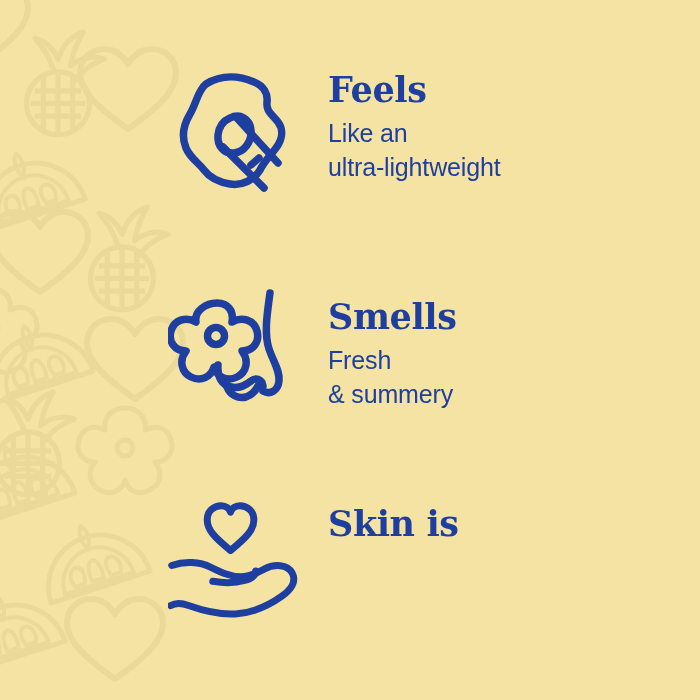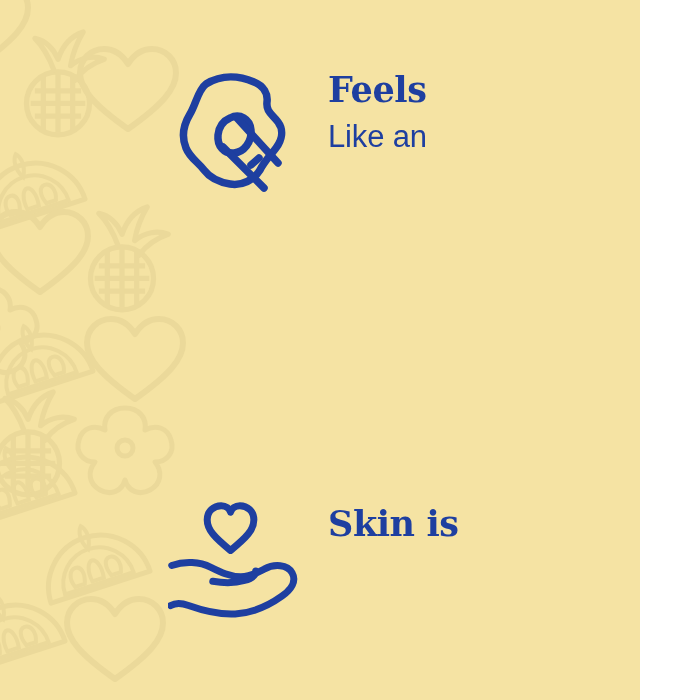--- a/index.html
+++ b/index.html
@@ -8,21 +8,21 @@
   }
   body {
     width: 700px;
     height: 700px;
     overflow: hidden;
     font-family: "Liberation Sans", sans-serif;
   }
 
   #infographic {
     position: relative;
-    width: 640px;
+    width: 700px;
     height: 700px;
     background: #F5E3A3;
     overflow: hidden;
   }
 
   
   #watermark-layer {
     position: absolute;
     left: 0; top: 0;
     width: 700px;
@@ -67,21 +67,21 @@
     line-height: 1.05;
     letter-spacing: -0.4px;
     color: #1E3FA0;
     margin: 0 0 7px 0;
     white-space: nowrap;
   }
 
   .benefit-body {
     font-family: "Liberation Sans", sans-serif;
     font-weight: normal;
-    font-size: 31px;
+    font-size: 25px;
     line-height: 1.36;
     letter-spacing: -0.15px;
     color: #1E3FA0;
     margin: 0;
   }
   .benefit-body .line { display: block; white-space: nowrap; }
   .benefit-body .line.indented { padding-left: 12px; }
 </style>
 </head>
 <body>
@@ -158,24 +158,56 @@
           <path d="M55,81 L96,122"></path>
 
           <path d="M83,99 L91,92"></path>
         </g>
       </svg>
     </div>
     <div class="benefit-text">
       <h2 class="benefit-heading">Feels</h2>
       <p class="benefit-body">
         <span class="line">Like an</span>
+        <span class="line">ultra-lightweight</span>
       </p>
     </div>
   </div>
 
+  <div class="benefit-row" id="row-smells">
+    <div class="benefit-icon">
+      <svg width="140" height="130" viewBox="0 0 140 130" xmlns="http://www.w3.org/2000/svg">
+        <g fill="none" stroke="#1E3FA0" stroke-width="7.5" stroke-linecap="round" stroke-linejoin="round">
+
+          <path d="M47,14 C58,14 64,22 62,33 C72,27 84,31 87,42
+                   C90,53 83,62 72,62 C79,71 77,83 67,88
+                   C57,93 47,88 44,78 C41,88 31,93 21,88
+                   C11,83 9,71 16,62 C5,62 -2,53 1,42
+                   C4,31 16,27 26,33 C24,22 36,14 47,14 Z" transform="translate(2,2)"></path>
+
+          <circle cx="48" cy="49" r="8.5"></circle>
+
+          <path d="M102,6 C99,28 96,46 101,62 C106,76 112,84 111,94
+                   C110,104 102,108 95,104"></path>
+
+          <path d="M50,78 C49,90 54,98 63,100 C71,102 78,98 83,94
+                   C88,90 94,92 95,99"></path>
+
+          <path d="M59,100 C62,108 70,112 78,110 C84,108 88,103 90,99"></path>
+        </g>
+      </svg>
+    </div>
+    <div class="benefit-text">
+      <h2 class="benefit-heading">Smells</h2>
+      <p class="benefit-body">
+        <span class="line">Fresh</span>
+        <span class="line">&amp; summery</span>
+      </p>
+    </div>
+  </div>
 
   <div class="benefit-row" id="row-skin">
     <div class="benefit-icon">
       <svg width="150" height="135" viewBox="0 0 150 135" xmlns="http://www.w3.org/2000/svg">
         <g fill="none" stroke="#1E3FA0" stroke-width="7.5" stroke-linecap="round" stroke-linejoin="round">
 
           <path d="M75,60 C58,46 50,38 50,27 C50,18 57,12 65,12
                    C70,12 74,15 75,19 C76,15 80,12 85,12
                    C93,12 100,18 100,27 C100,38 92,46 75,60 Z" transform="translate(-8,0)"></path>
 

